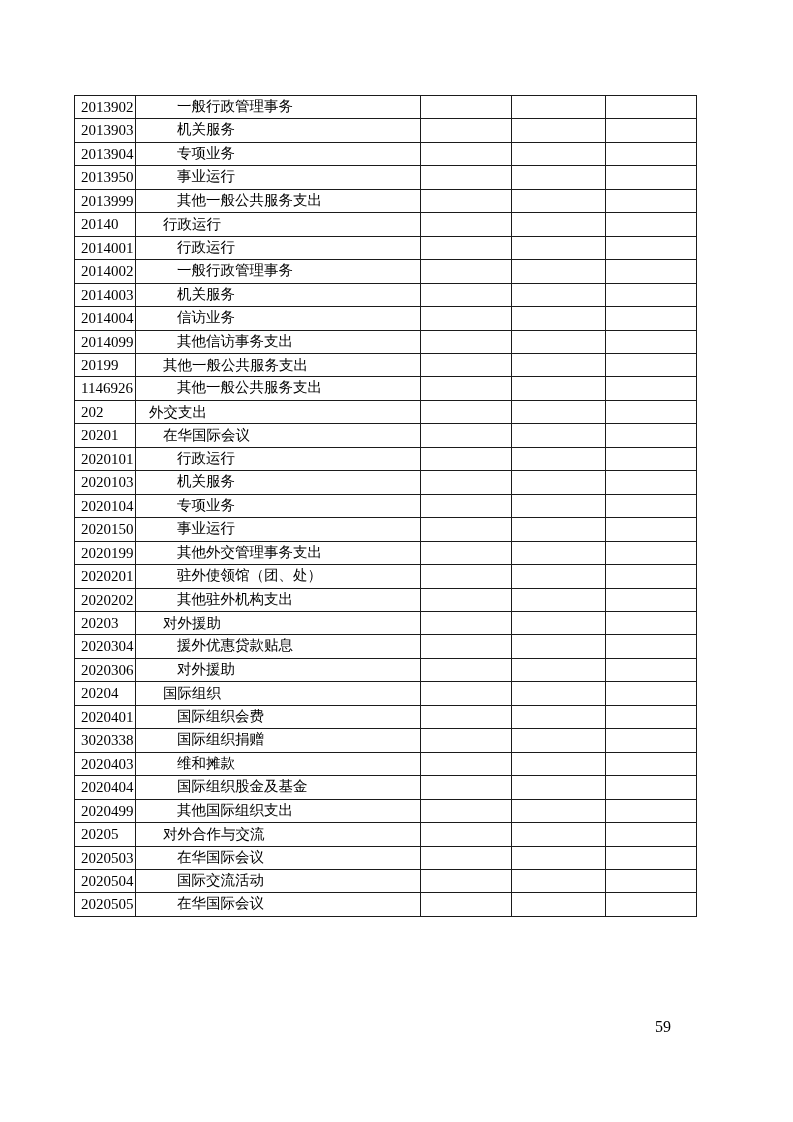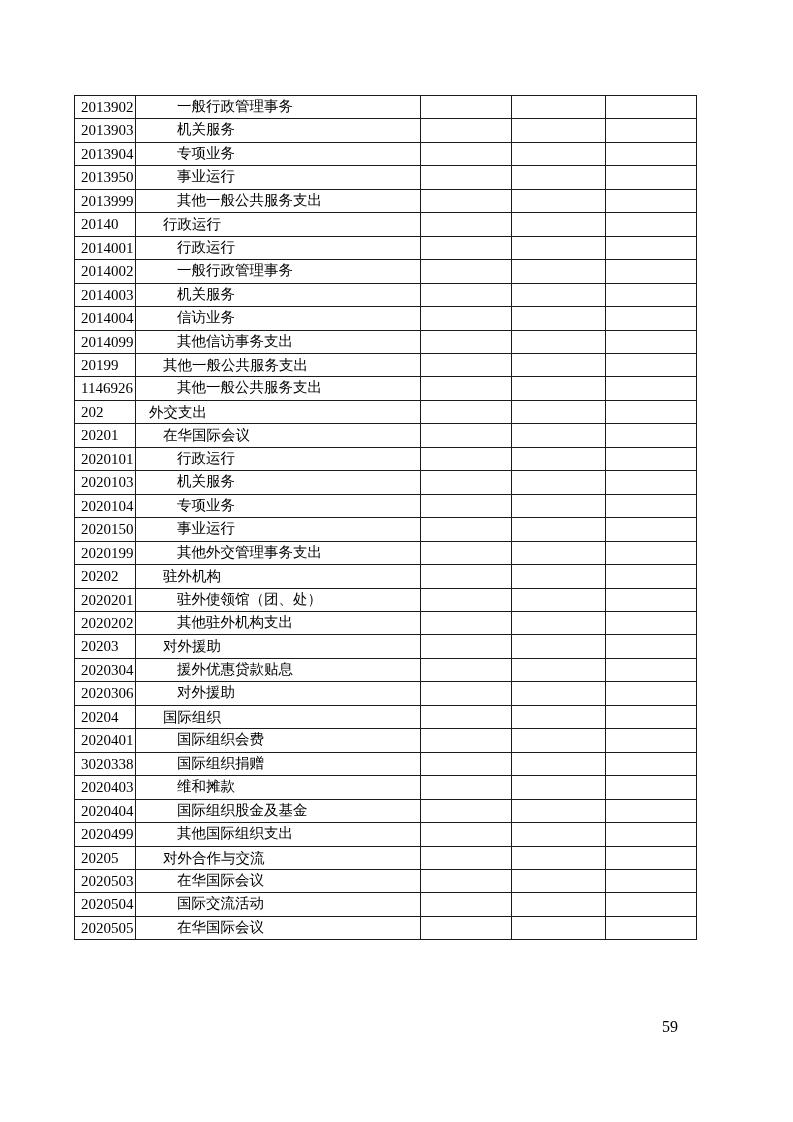--- a/index.html
+++ b/index.html
@@ -38,21 +38,21 @@
   }
   td.name-cell.indent-0 { padding-left: 13px; }
   td.name-cell.indent-1 { padding-left: 27px; }
   td.name-cell.indent-2 { padding-left: 41px; font-family: Liberation Mono, monospace; }
   tr.bold td { font-weight: normal; }
   .page-number {
     position: absolute;
     left: 648px;
     top: 1018px;
     width: 30px;
-    text-align: right;
+    text-align: center;
     font-size: 16px;
     color: #000000;
   }
 </style>
 </head>
 <body>
 
 <table class="doc-table">
   <colgroup>
     <col style="width:61px">
@@ -196,27 +196,20 @@
     <td class="value-cell"></td>
   </tr>
       <tr>
     <td class="code-cell">2020199</td>
     <td class="name-cell indent-2">其他外交管理事务支出</td>
     <td class="value-cell"></td>
     <td class="value-cell"></td>
     <td class="value-cell"></td>
   </tr>
       <tr>
-    <td class="code-cell">20202</td>
-    <td class="name-cell indent-1">驻外机构</td>
-    <td class="value-cell"></td>
-    <td class="value-cell"></td>
-    <td class="value-cell"></td>
-  </tr>
-      <tr>
     <td class="code-cell">2020201</td>
     <td class="name-cell indent-2">驻外使领馆（团、处）</td>
     <td class="value-cell"></td>
     <td class="value-cell"></td>
     <td class="value-cell"></td>
   </tr>
       <tr>
     <td class="code-cell">2020202</td>
     <td class="name-cell indent-2">其他驻外机构支出</td>
     <td class="value-cell"></td>

